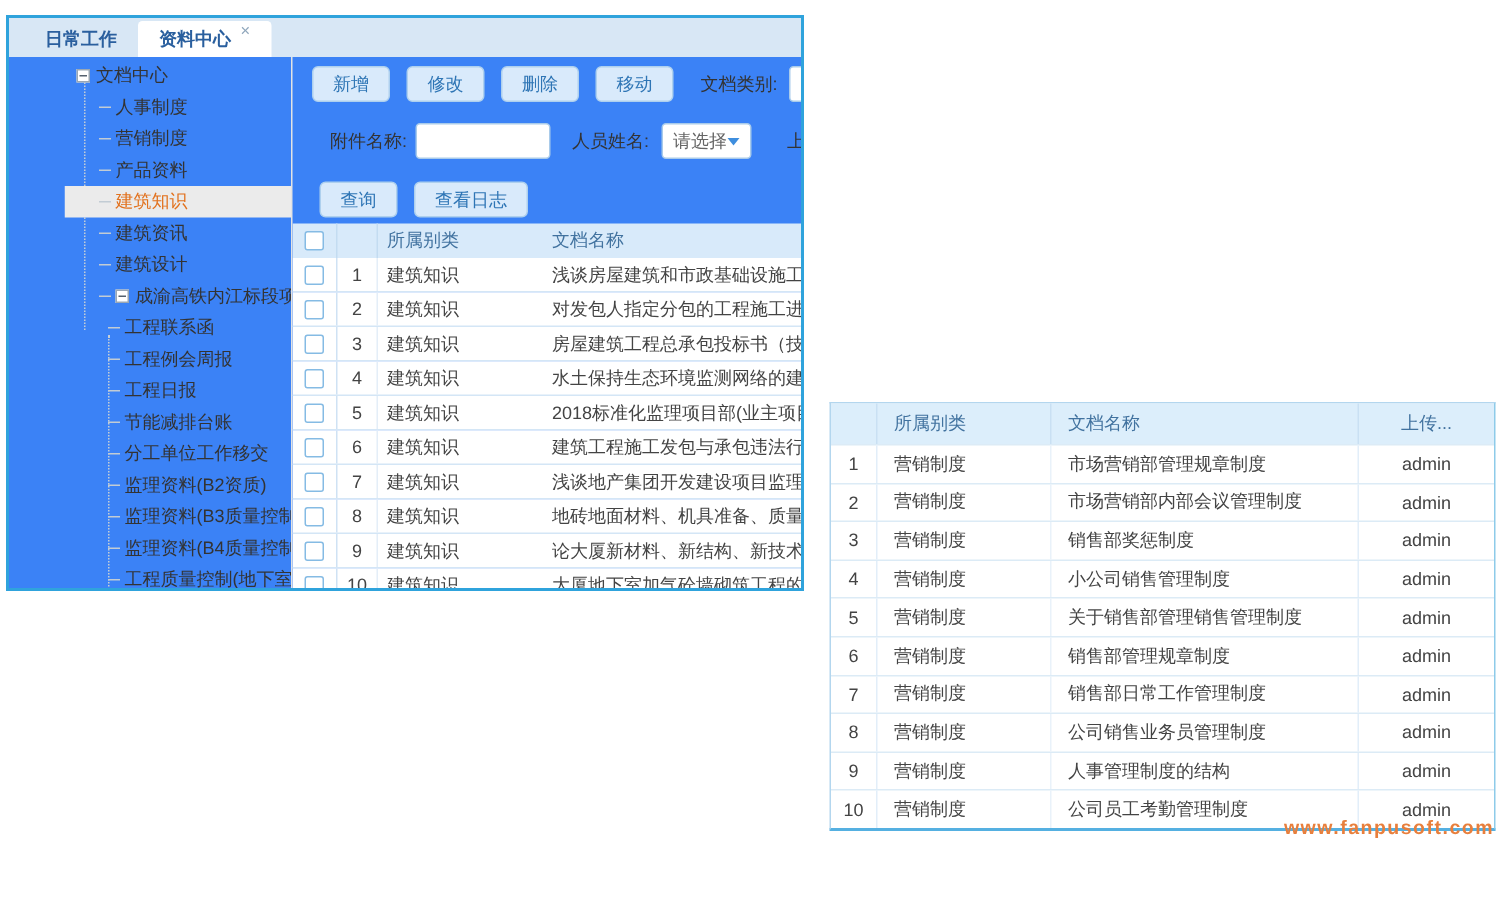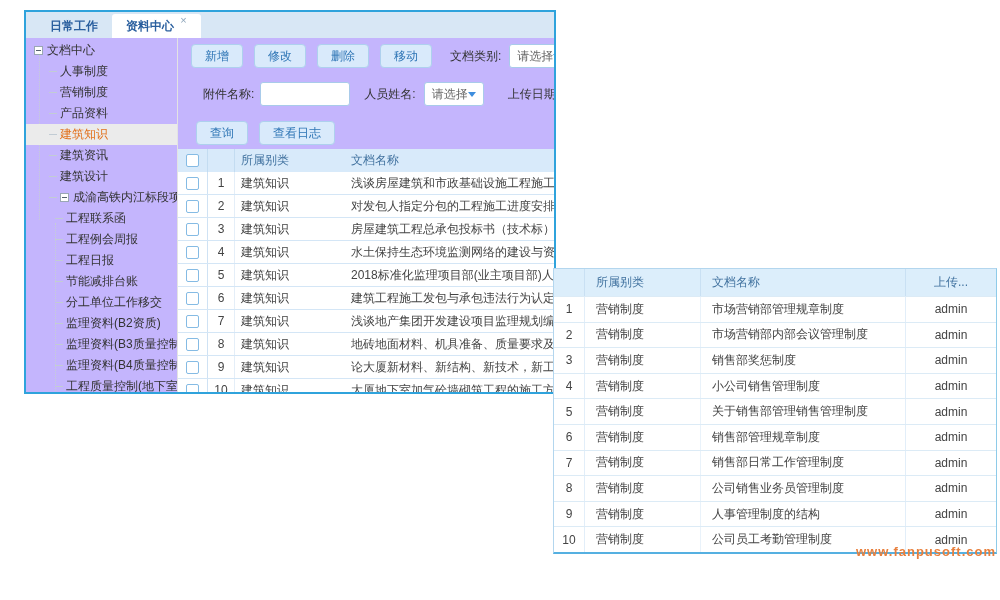--- a/index.html
+++ b/index.html
@@ -1,28 +1,28 @@
 <!DOCTYPE html>
 <html><head>
 <meta charset="utf-8">
 <style>
   * { margin:0; padding:0; box-sizing:border-box; }
   html,body { width:1000px; height:600px; background:#fff; overflow:hidden;
     font-family:"Liberation Sans","DejaVu Sans",sans-serif; }
   .canvas { position:relative; width:1000px; height:600px; background:#fff; }
 
   
-  .main-window { position:absolute; left:24px; top:10px; width:532px; height:384px;
-    border:2px solid #2fa3dc; background:#c4b5fd; }
+  .main-window { position:absolute; left:4px; top:10px; width:532px; height:384px;
+    border:2px solid #2fa3dc; background:#3b82f6; }
   .tab-bar { height:26px; background:#d8e7f5; display:flex; align-items:flex-end; padding-left:10px; }
   .tab { height:24px; line-height:24px; padding:0 14px; font-size:12px; font-weight:bold;
     color:#2a5f9e; cursor:pointer; }
   .tab.active { background:#fff; border-radius:3px 3px 0 0; position:relative; }
   .tab-close { font-size:11px; color:#8fa6bb; position:relative; top:-6px; margin-left:3px; font-weight:normal; }
-  .window-body { display:flex; height:354px; }
+  .window-body { display:flex; height:354px;margin-left:37px; }
 
   
   .sidebar { width:152px; height:100%; overflow:hidden; position:relative; padding-top:2px;
     border-right:1px solid #e3e3e3; }
   .guide-line { position:absolute; width:0; border-left:1px dotted #c5ced6; }
   .gl-1 { left:13px; top:14px; height:168px; }
   .gl-2 { left:29px; top:185px; height:200px; }
   .tree-item { height:21px; display:flex; align-items:center; font-size:12px; color:#333;
     cursor:pointer; white-space:nowrap; position:relative; }
   .tree-item.lvl0 { padding-left:8px; }

